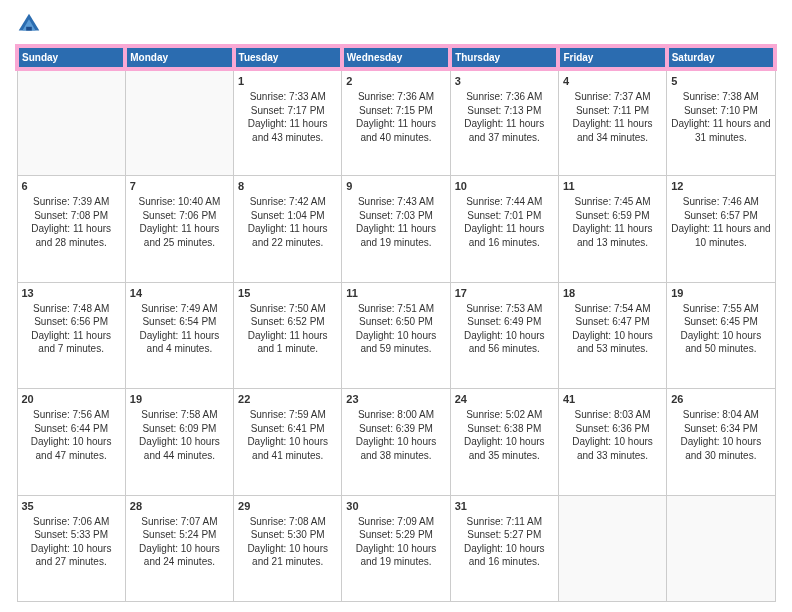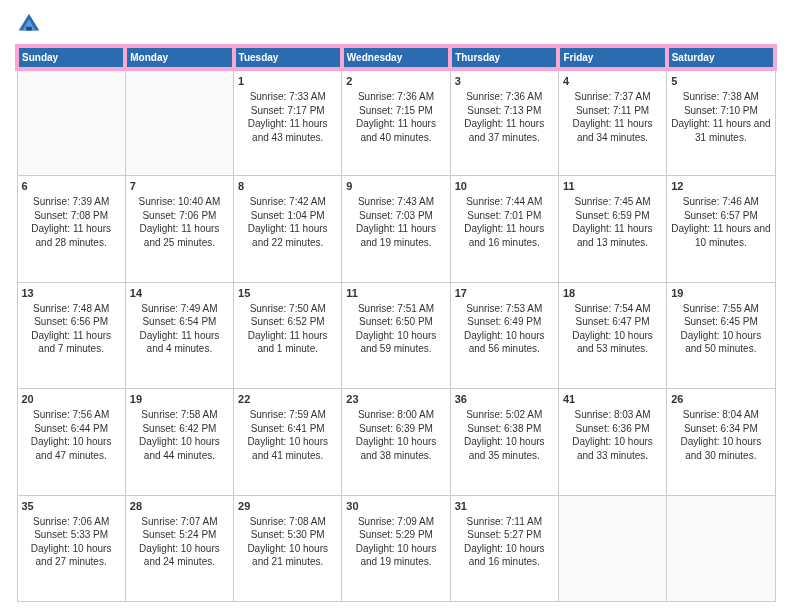--- a/index.html
+++ b/index.html
@@ -267,37 +267,37 @@
         <tr>
           <td>
             <span class="day-number">20</span>
             <div class="day-info">Sunrise: 7:56 AM
 Sunset: 6:44 PM
 Daylight: 10 hours and 47 minutes.</div>
           </td>
           <td>
             <span class="day-number">19</span>
             <div class="day-info">Sunrise: 7:58 AM
-Sunset: 6:42 PM
+Sunset: 6:09 PM
 Daylight: 10 hours and 44 minutes.</div>
           </td>
           <td>
             <span class="day-number">22</span>
             <div class="day-info">Sunrise: 7:59 AM
 Sunset: 6:41 PM
 Daylight: 10 hours and 41 minutes.</div>
           </td>
           <td>
             <span class="day-number">23</span>
             <div class="day-info">Sunrise: 8:00 AM
 Sunset: 6:39 PM
 Daylight: 10 hours and 38 minutes.</div>
           </td>
           <td>
-            <span class="day-number">36</span>
+            <span class="day-number">24</span>
             <div class="day-info">Sunrise: 5:02 AM
 Sunset: 6:38 PM
 Daylight: 10 hours and 35 minutes.</div>
           </td>
           <td>
             <span class="day-number">41</span>
             <div class="day-info">Sunrise: 8:03 AM
 Sunset: 6:36 PM
 Daylight: 10 hours and 33 minutes.</div>
           </td>

